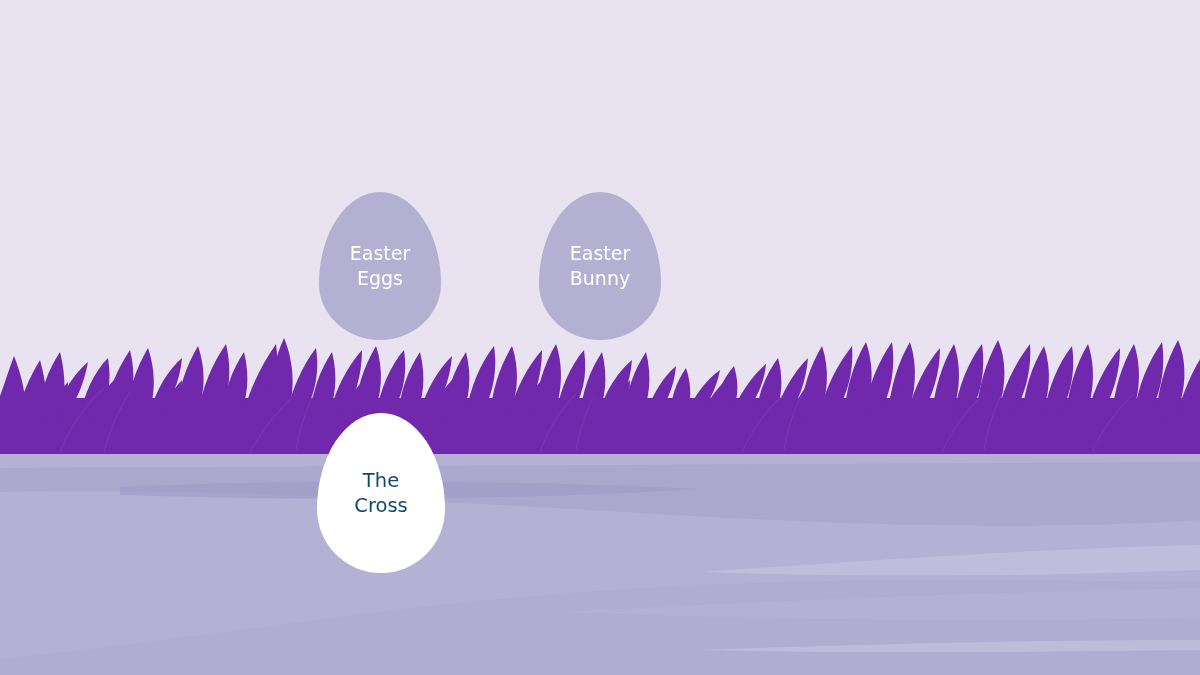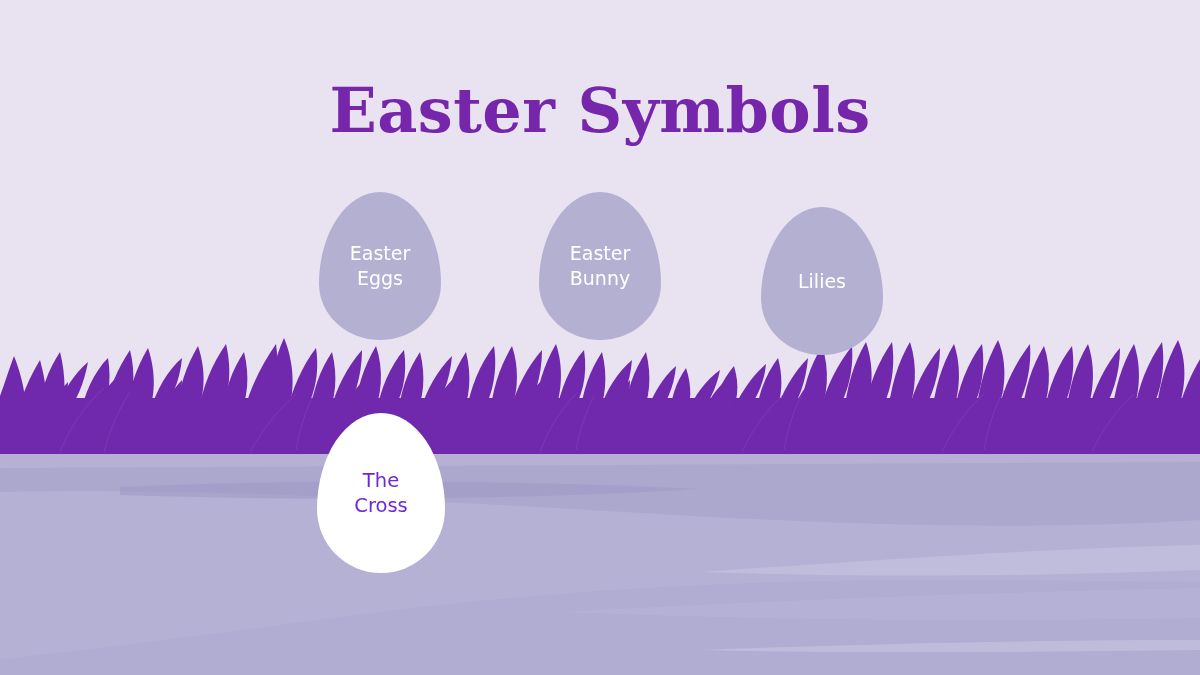--- a/index.html
+++ b/index.html
@@ -49,21 +49,21 @@
     color:#ffffff;
     font-size:19px;
   }
 
   .egg-bottom{
     width:128px;height:160px;
     background:#ffffff;
     border-radius:50% 50% 50% 50% / 60% 60% 40% 40%;
   }
   .egg-bottom .egg-label{
-    color:#6d28d9;
+    color:#0c4a6e;
     font-size:19.5px;
   }
 
   
   #egg-easter-eggs   {left:319px; top:192px;}
   #egg-easter-bunny  {left:539px; top:192px;}
   #egg-lilies        {left:761px; top:207px;}
 
   #egg-the-cross     {left:317px; top:413px;}
   #egg-baby-chicks   {left:537px; top:413px;}
@@ -182,35 +182,31 @@
         <path d="M576 450 C580 430 586 412 594 396"></path>
         <path d="M742 452 C752 430 766 410 784 394"></path>
         <path d="M784 450 C788 428 794 408 804 390"></path>
         <path d="M942 452 C952 430 966 410 984 394"></path>
         <path d="M984 450 C988 428 994 408 1004 390"></path>
         <path d="M1092 452 C1102 430 1116 410 1134 394"></path>
       </g>
     </svg>
   </div>
 
-  <div id="title">Easter Symbols</div>
 
   <div class="egg egg-top" id="egg-easter-eggs">
     <span class="egg-label">Easter
 Eggs</span>
   </div>
 
   <div class="egg egg-top" id="egg-easter-bunny">
     <span class="egg-label">Easter
 Bunny</span>
   </div>
 
-  <div class="egg egg-top" id="egg-lilies">
-    <span class="egg-label">Lilies</span>
-  </div>
 
   <div class="egg egg-bottom" id="egg-the-cross">
     <span class="egg-label">The
 Cross</span>
   </div>
 
 
 
 </div>
 

